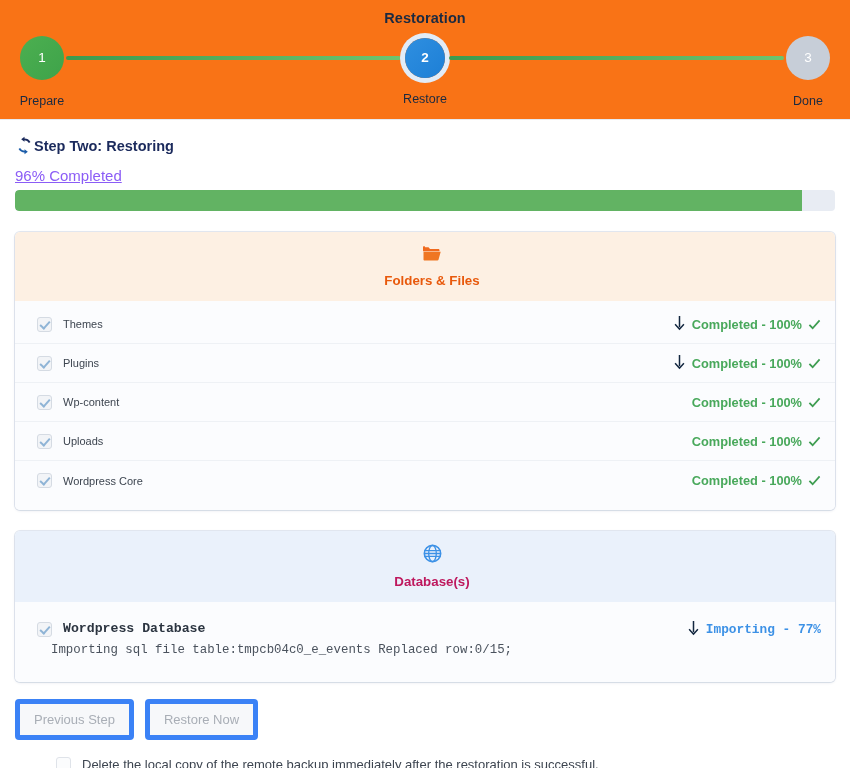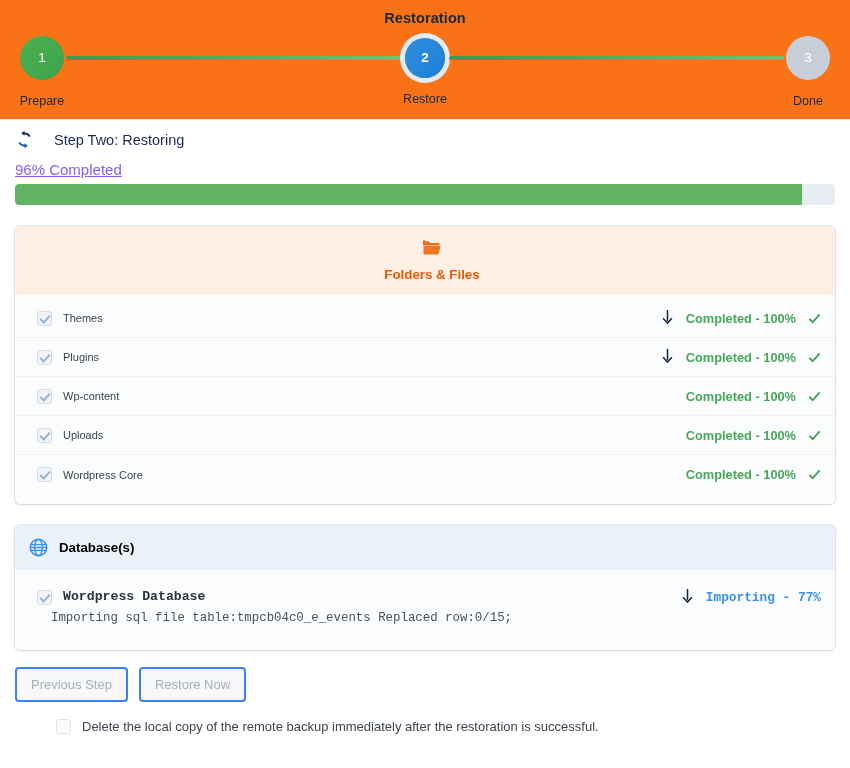--- a/index.html
+++ b/index.html
@@ -78,24 +78,24 @@
     border-radius: 2px;
     background: linear-gradient(90deg,#3c9a4e 0%,#6ec46f 100%);
   }
 
   
   .page-body { padding: 0 8px; }
 
   .section-title {
     display: flex;
     align-items: center;
-    gap: 20px;
-    margin: 10px 0 0 7px;
+    gap: 0;
+    margin: 16px 0 0 7px;
     font-size: 14.5px;
-    font-weight: normal;
+    font-weight: bold;
     color: #1b2a5c;
   }
   .sync-icon { width: 19px; height: 19px; display: block; }
 
   .progress-label {
     margin: 12px 0 6px 7px;
     font-size: 15px;
     color: #8b5cf6;
     text-decoration: underline;
   }
@@ -160,21 +160,21 @@
     transform: rotate(42deg);
   }
   .row-label {
     font-size: 11px;
     color: #3d4550;
     flex: 1 1 auto;
   }
   .row-status {
     display: flex;
     align-items: center;
-    gap: 12px;
+    gap: 6px;
     font-size: 12.8px;
     font-weight: bold;
     white-space: nowrap;
   }
   .row-status.green { color: #48a85b; }
   .row-status.blue { color: #3c91e6; }
   .dl-arrow { width: 13px; height: 16px; display: block; }
   .tick { width: 13px; height: 13px; display: block; }
   .status-spacer { width: 13px; flex: 0 0 13px; }
 
@@ -198,21 +198,21 @@
     color: #4a525d;
   }
   .db-left { display: flex; align-items: flex-start; }
   .db-left .cb { margin-top: 1px; }
 
   
   .footer { margin: 17px 7px 0 7px; }
   .btn-row { display: flex; gap: 11px; }
   .btn {
     background: #f7f8fa;
-    border: 2px solid #3b82f6;
+    border: 5px solid #3b82f6;
     border-radius: 4px;
     color: #a9aeb6;
     font-size: 13px;
     font-family: "Liberation Sans", sans-serif;
     padding: 8px 14px;
     cursor: default;
   }
   .footer-check {
     display: flex;
     align-items: center;
@@ -339,21 +339,21 @@
             <span>Completed - 100%</span>
             <svg class="tick" viewBox="0 0 14 14">
               <path d="M1.5 7.4 5 11 12.5 2.6" fill="none" stroke="#3f9d52" stroke-width="1.9"></path>
             </svg>
           </div>
         </div>
       </div>
   </div>
 
   <div class="panel">
-    <div class="panel-head databases" style="background: rgb(234, 241, 251); color: #000000;">
+    <div class="panel-head databases" style="background: rgb(234, 241, 251); color: #be185d; flex-direction: column;">
       <svg width="19" height="19" viewBox="0 0 20 20">
         <circle cx="10" cy="10" r="8.6" fill="none" stroke="#3c91e6" stroke-width="1.7"></circle>
         <ellipse cx="10" cy="10" rx="4" ry="8.6" fill="none" stroke="#3c91e6" stroke-width="1.4"></ellipse>
         <line x1="1.4" y1="7" x2="18.6" y2="7" stroke="#3c91e6" stroke-width="1.4"></line>
         <line x1="1.4" y1="13" x2="18.6" y2="13" stroke="#3c91e6" stroke-width="1.4"></line>
         <line x1="1.4" y1="10" x2="18.6" y2="10" stroke="#3c91e6" stroke-width="1.4"></line>
       </svg>
       <span>Database(s)</span>
     </div>
     <div class="panel-body">

